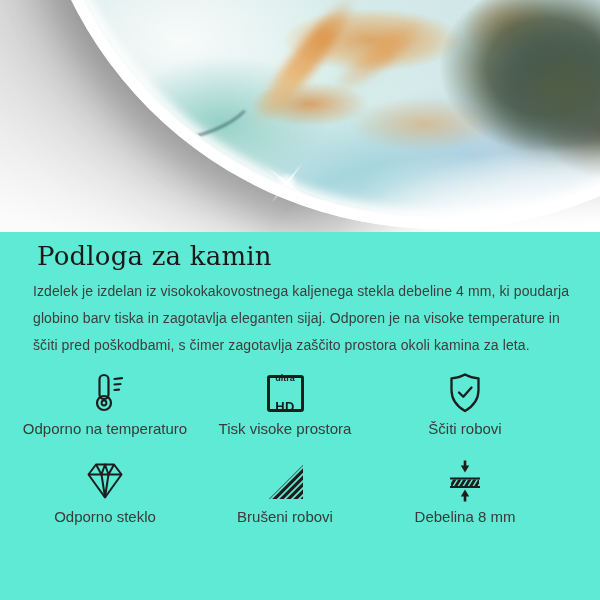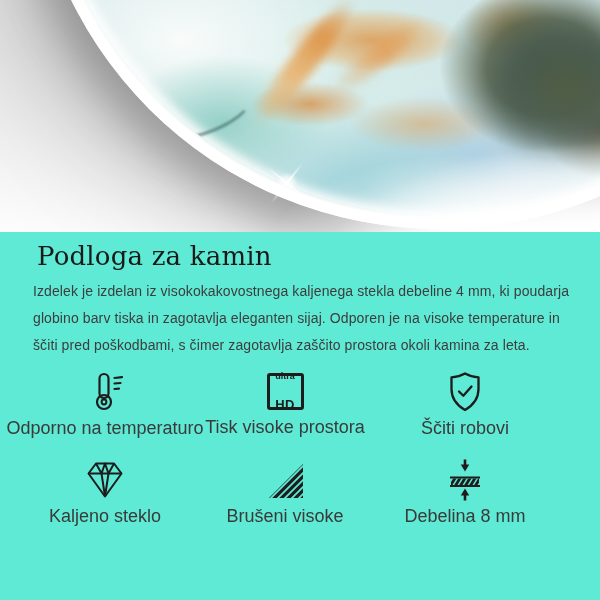--- a/index.html
+++ b/index.html
@@ -100,21 +100,21 @@
     font-size:14px; line-height:27px; color:#3d3d3d; letter-spacing:0.1px;
   }
 
   
   .features {
     display:grid; grid-template-columns:repeat(3,180px); row-gap:20px;
     margin:11px 0 0 15px;
   }
   .feature { height:68px; display:flex; flex-direction:column; align-items:center; }
   .ficon { height:46px; display:flex; align-items:center; }
-  .flabel { margin-top:4px; font-size:18px; color:#3a3a3a; white-space:nowrap; }
+  .flabel { margin-top:4px; font-size:15px; color:#3a3a3a; white-space:nowrap; }
   .ficon svg { display:block; }
   .uhd {
     width:37px; height:37px; border:3px solid #1d1d1d; border-radius:3px;
     display:flex; flex-direction:column; align-items:center; justify-content:center;
     color:#1d1d1d; font-weight:bold; line-height:1;
   }
   .uhd .t1 { font-size:9px; letter-spacing:0; }
   .uhd .t2 { font-size:13px; margin-top:17px; letter-spacing:0.3px; }
 </style>
 </head>
@@ -182,42 +182,42 @@
       <div class="feature">
         <div class="ficon">
           <svg width="44" height="44" viewBox="0 0 44 44" fill="none" stroke="#1d1d1d" stroke-width="2" stroke-linejoin="round">
             <path d="M5.5 15.5 L13 5.5 H31 L38.5 15.5 L22 38.5 Z"></path>
             <line x1="5.5" y1="15.5" x2="38.5" y2="15.5"></line>
             <polyline points="13,5.5 18.5,15.5 22,5.5 25.5,15.5 31,5.5"></polyline>
             <line x1="18.5" y1="15.5" x2="22" y2="38.5"></line>
             <line x1="25.5" y1="15.5" x2="22" y2="38.5"></line>
           </svg>
         </div>
-        <div class="flabel">Kaljeno steklo</div>
+        <div class="flabel">Odporno steklo</div>
       </div>
 
       <div class="feature">
         <div class="ficon">
           <svg width="44" height="44" viewBox="0 0 44 44" fill="none" stroke="#1d1d1d" stroke-width="3.2">
             <defs>
                 <clipPath id="tri">
                   <path d="M6 40 L40 40 L40 6 Z"></path>
                 </clipPath>
               </defs>
             <g clip-path="url(#tri)">
               <line x1="2.5" y1="42" x2="42" y2="2.5"></line>
               <line x1="9.5" y1="42" x2="42" y2="9.5"></line>
               <line x1="16.5" y1="42" x2="42" y2="16.5"></line>
               <line x1="23.5" y1="42" x2="42" y2="23.5"></line>
               <line x1="30.5" y1="42" x2="42" y2="30.5"></line>
               <line x1="37.5" y1="42" x2="42" y2="37.5"></line>
             </g>
           </svg>
         </div>
-        <div class="flabel">Brušeni visoke</div>
+        <div class="flabel">Brušeni robovi</div>
       </div>
 
       <div class="feature">
         <div class="ficon">
           <svg width="44" height="44" viewBox="0 0 44 44" fill="none" stroke="#1d1d1d">
             <defs>
                 <clipPath id="bar">
                   <rect x="8" y="20.5" width="28" height="6.5"></rect>
                 </clipPath>
               </defs>

